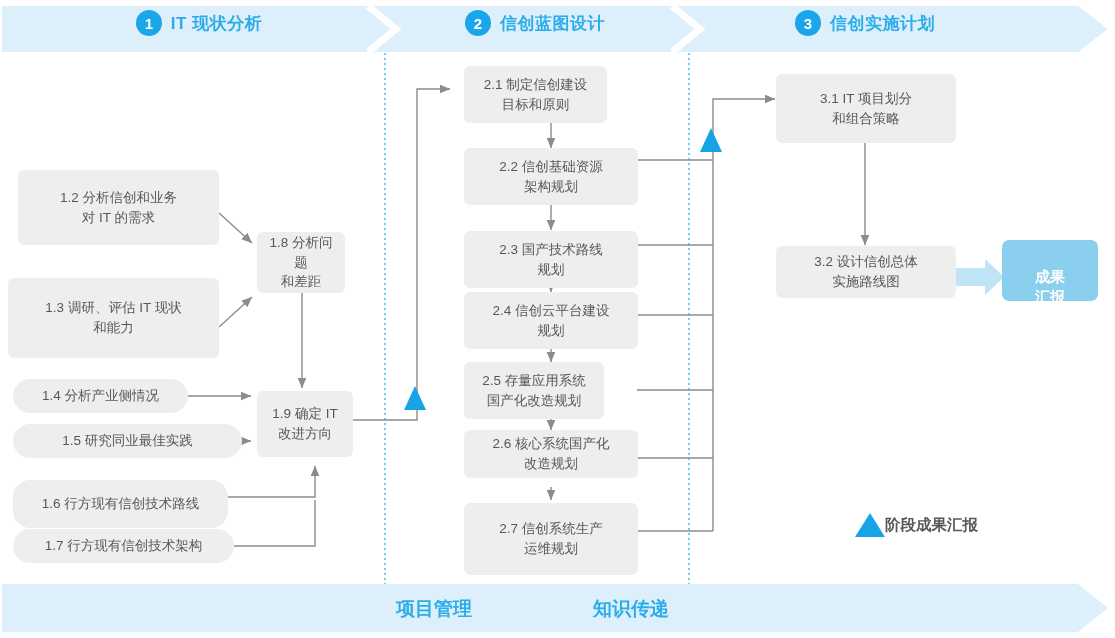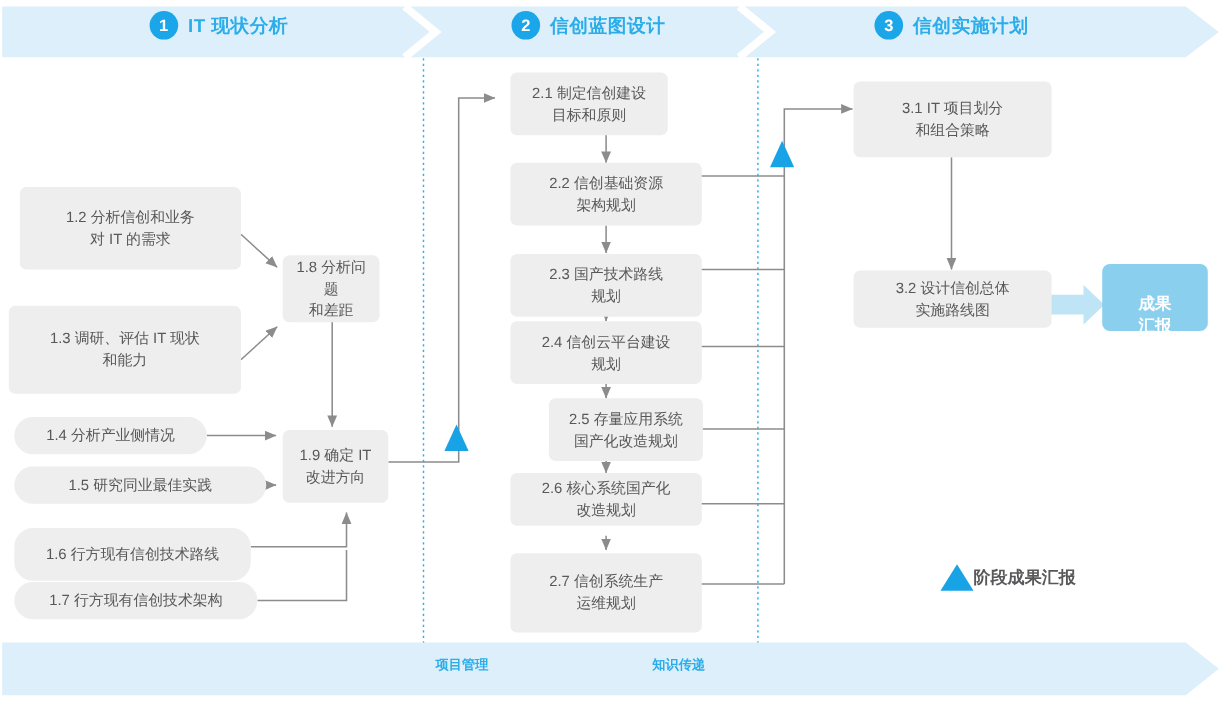--- a/index.html
+++ b/index.html
@@ -42,21 +42,21 @@
   .deliverable span{white-space:pre-line;margin-top:32px;}
 
   
   .legend{position:absolute;display:flex;align-items:center;}
   .legend-tri{
     width:0;height:0;border-left:15px solid transparent;
     border-right:15px solid transparent;border-bottom:24px solid #17a3e6;
   }
   .legend-text{color:#58585a;font-size:15.5px;font-weight:bold;white-space:nowrap;}
   .bottom-label{
-    position:absolute;top:596px;color:#2badea;font-size:12px;font-weight:bold;
+    position:absolute;top:596px;color:#2badea;font-size:19px;font-weight:bold;
     white-space:nowrap;z-index:5;
   }
 
   
   svg.layer{position:absolute;left:0;top:0;width:1115px;height:638px;overflow:visible;}
   svg.layer.under{z-index:1;}
   svg.layer.over{z-index:4;}
   .box,.deliverable,.phase-label,.bottom-label,.legend{z-index:3;}
 </style>
 </head>
@@ -175,21 +175,21 @@
 架构规划</span>
   </div>
   <div class="box" style="left:464px;top:231px;width:174px;height:57px;">
     <span>2.3 国产技术路线
 规划</span>
   </div>
   <div class="box" style="left:464px;top:292px;width:174px;height:57px;">
     <span>2.4 信创云平台建设
 规划</span>
   </div>
-  <div class="box" style="left:464px;top:362px;width:140px;height:57px;margin-left:35px;">
+  <div class="box" style="left:464px;top:362px;width:140px;height:57px;">
     <span>2.5 存量应用系统
 国产化改造规划</span>
   </div>
   <div class="box" style="left:464px;top:430px;width:174px;height:48px;">
     <span>2.6 核心系统国产化
 改造规划</span>
   </div>
   <div class="box" style="left:464px;top:503px;width:174px;height:72px;">
     <span>2.7 信创系统生产
 运维规划</span>

